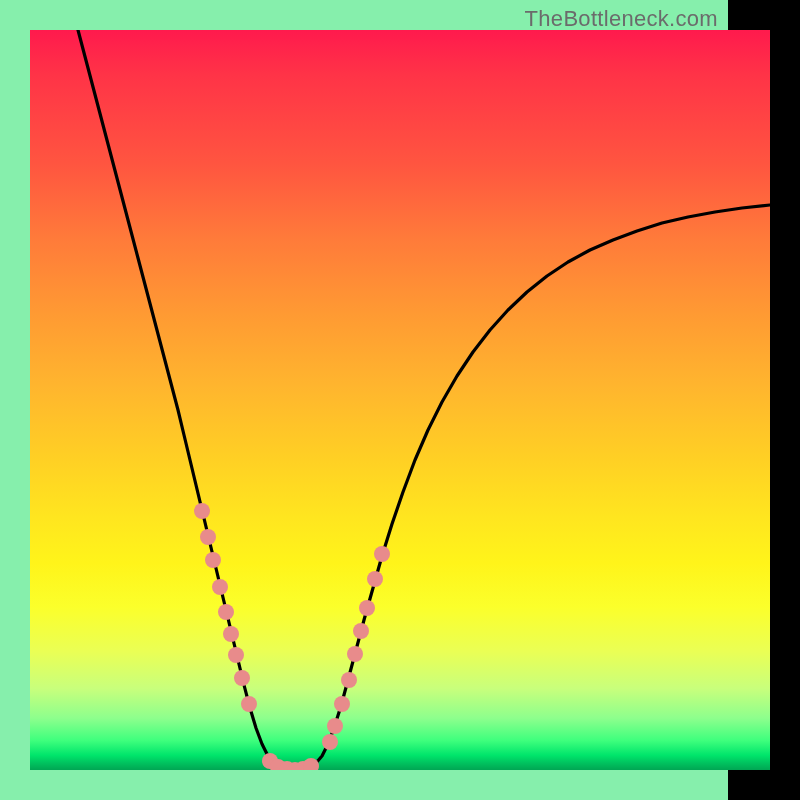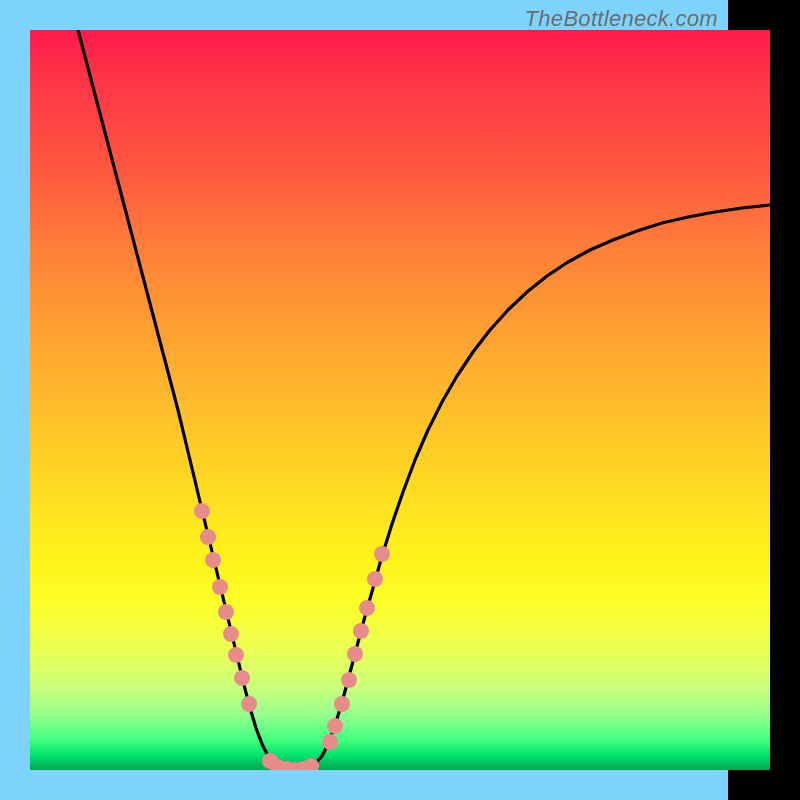--- a/index.html
+++ b/index.html
@@ -10,22 +10,21 @@
     overflow: hidden;
     background: #000;
     font-family: Arial, Helvetica, sans-serif;
   }
   .frame {
     position: absolute;
     top: 0;
     left: 0;
     width: 728px;
     height: 800px;
-    background: #7dd3fc;
-    font-style: italic;
+    background: #86efac;
   }
   .plot-area {
     position: absolute;
     top: 30px;
     left: 30px;
     width: 740px;
     height: 740px;
     overflow: hidden;
   }
   .gradient-bg {

